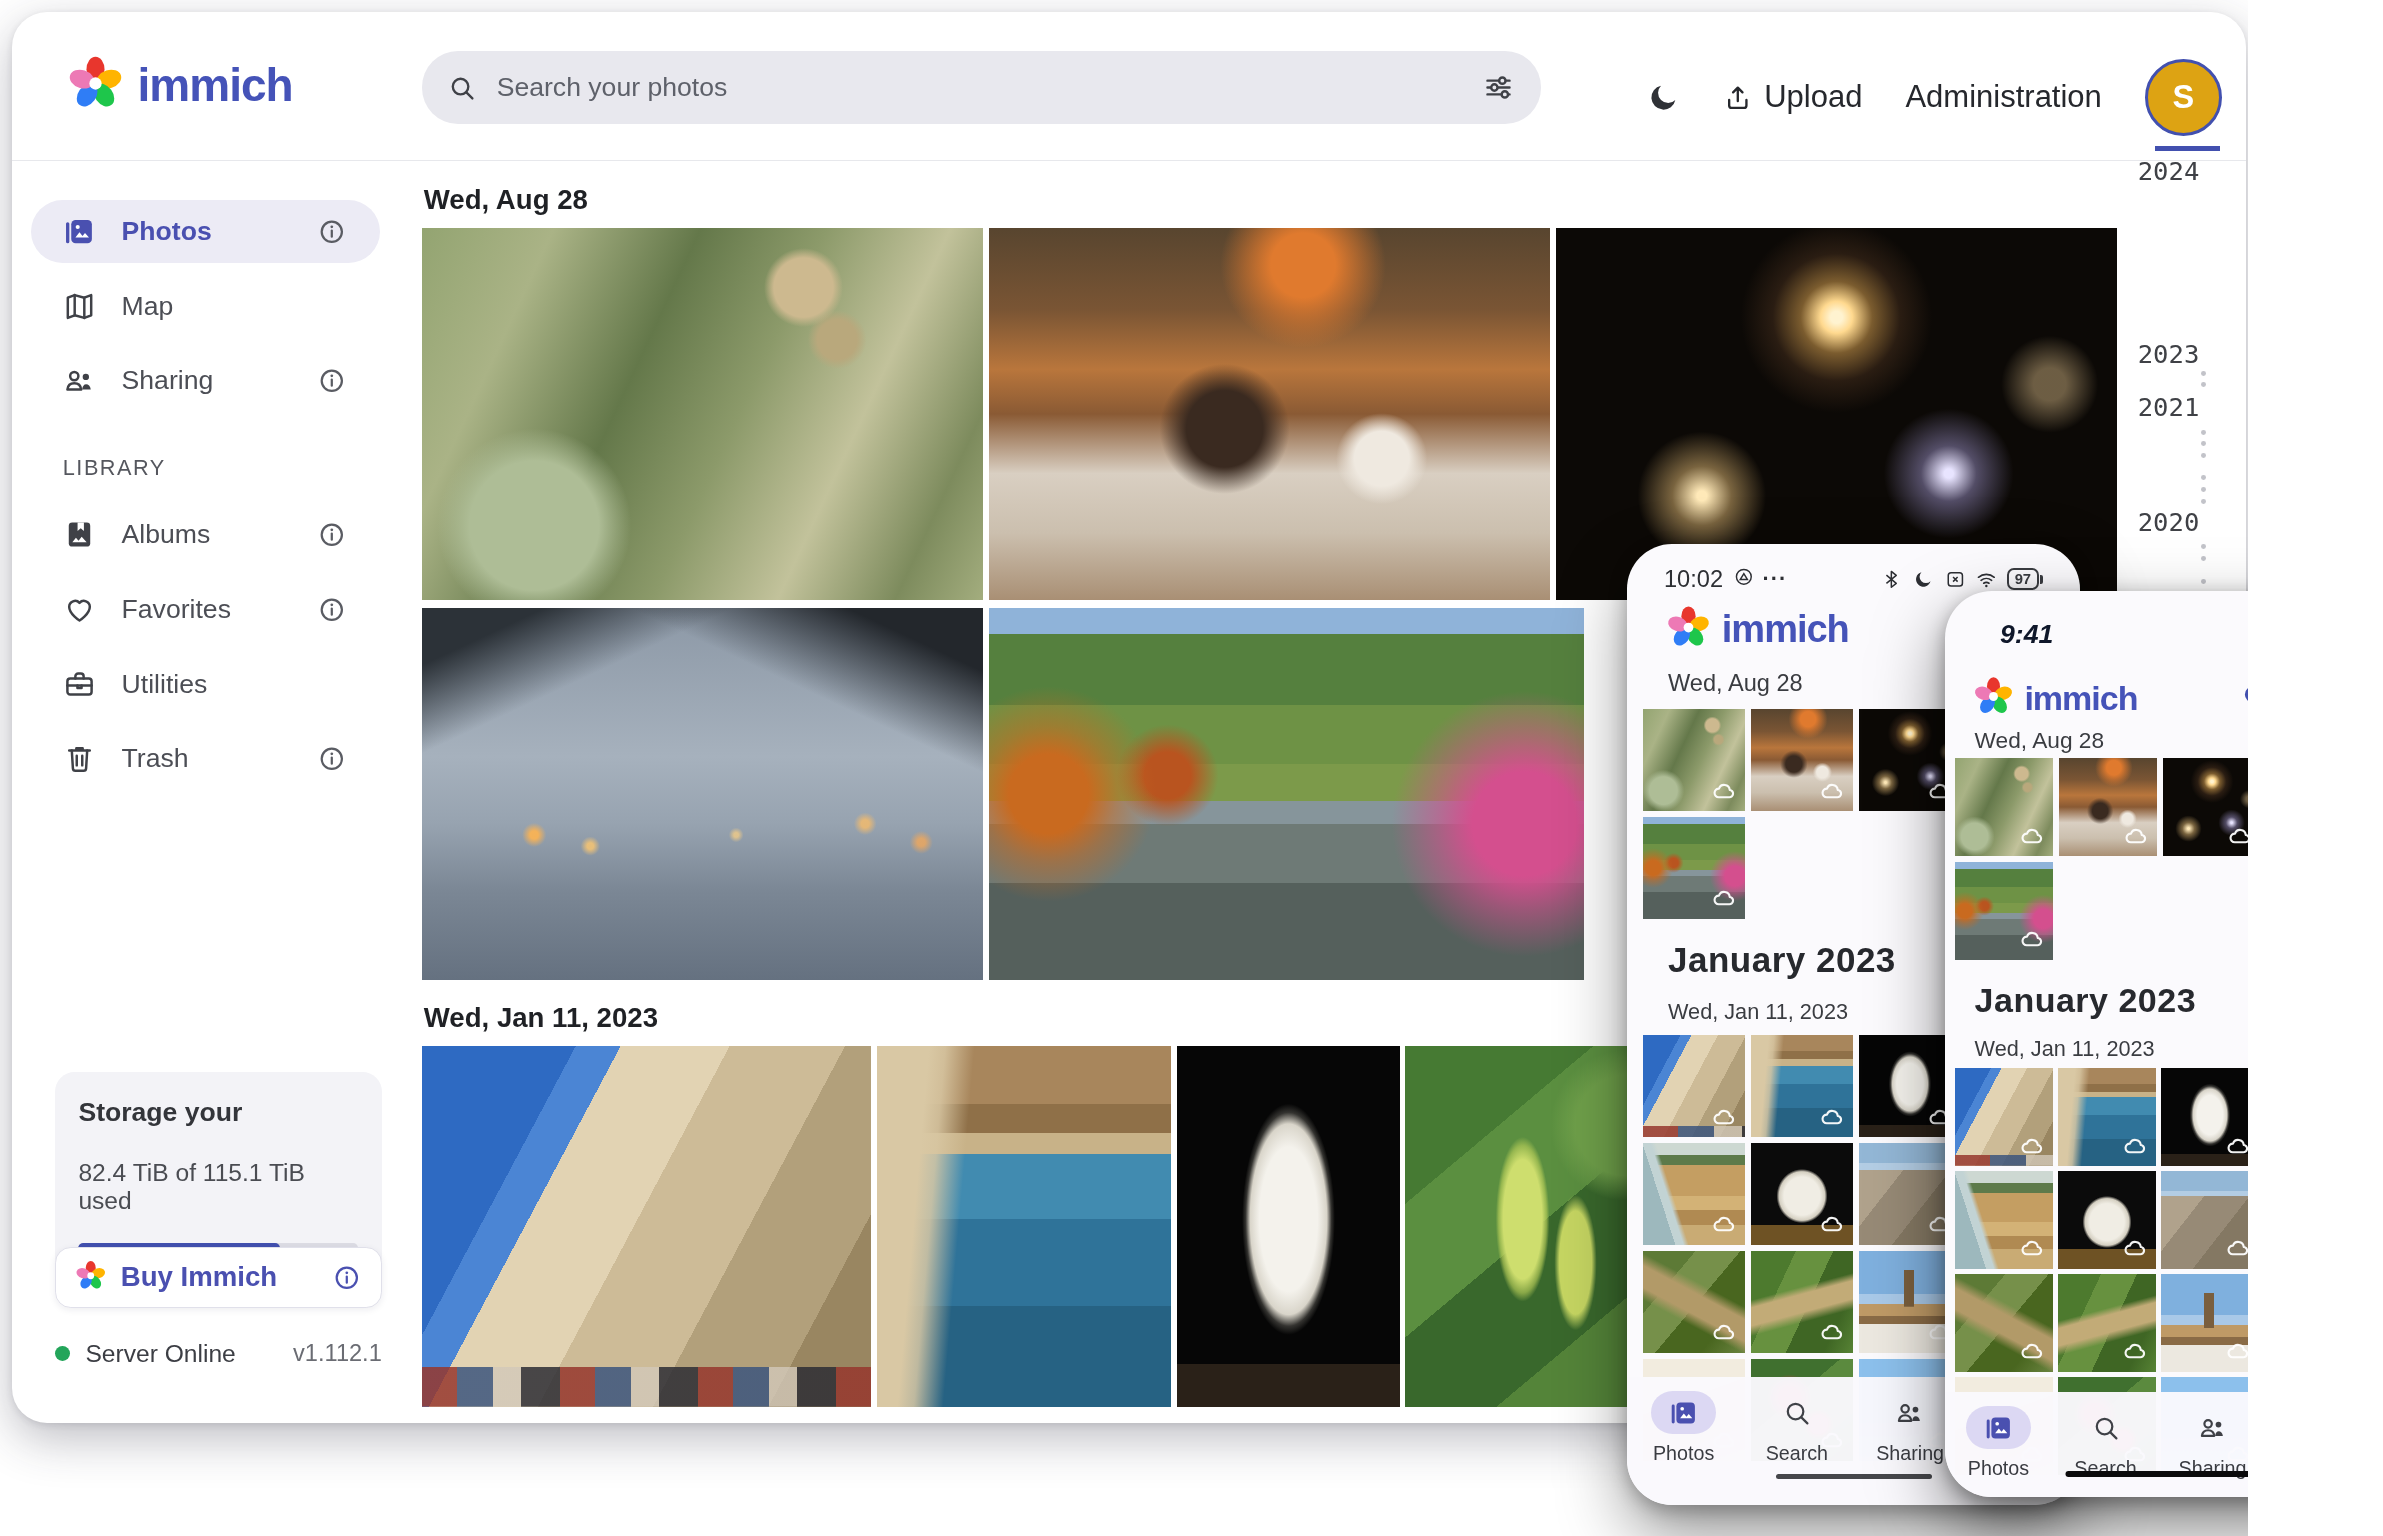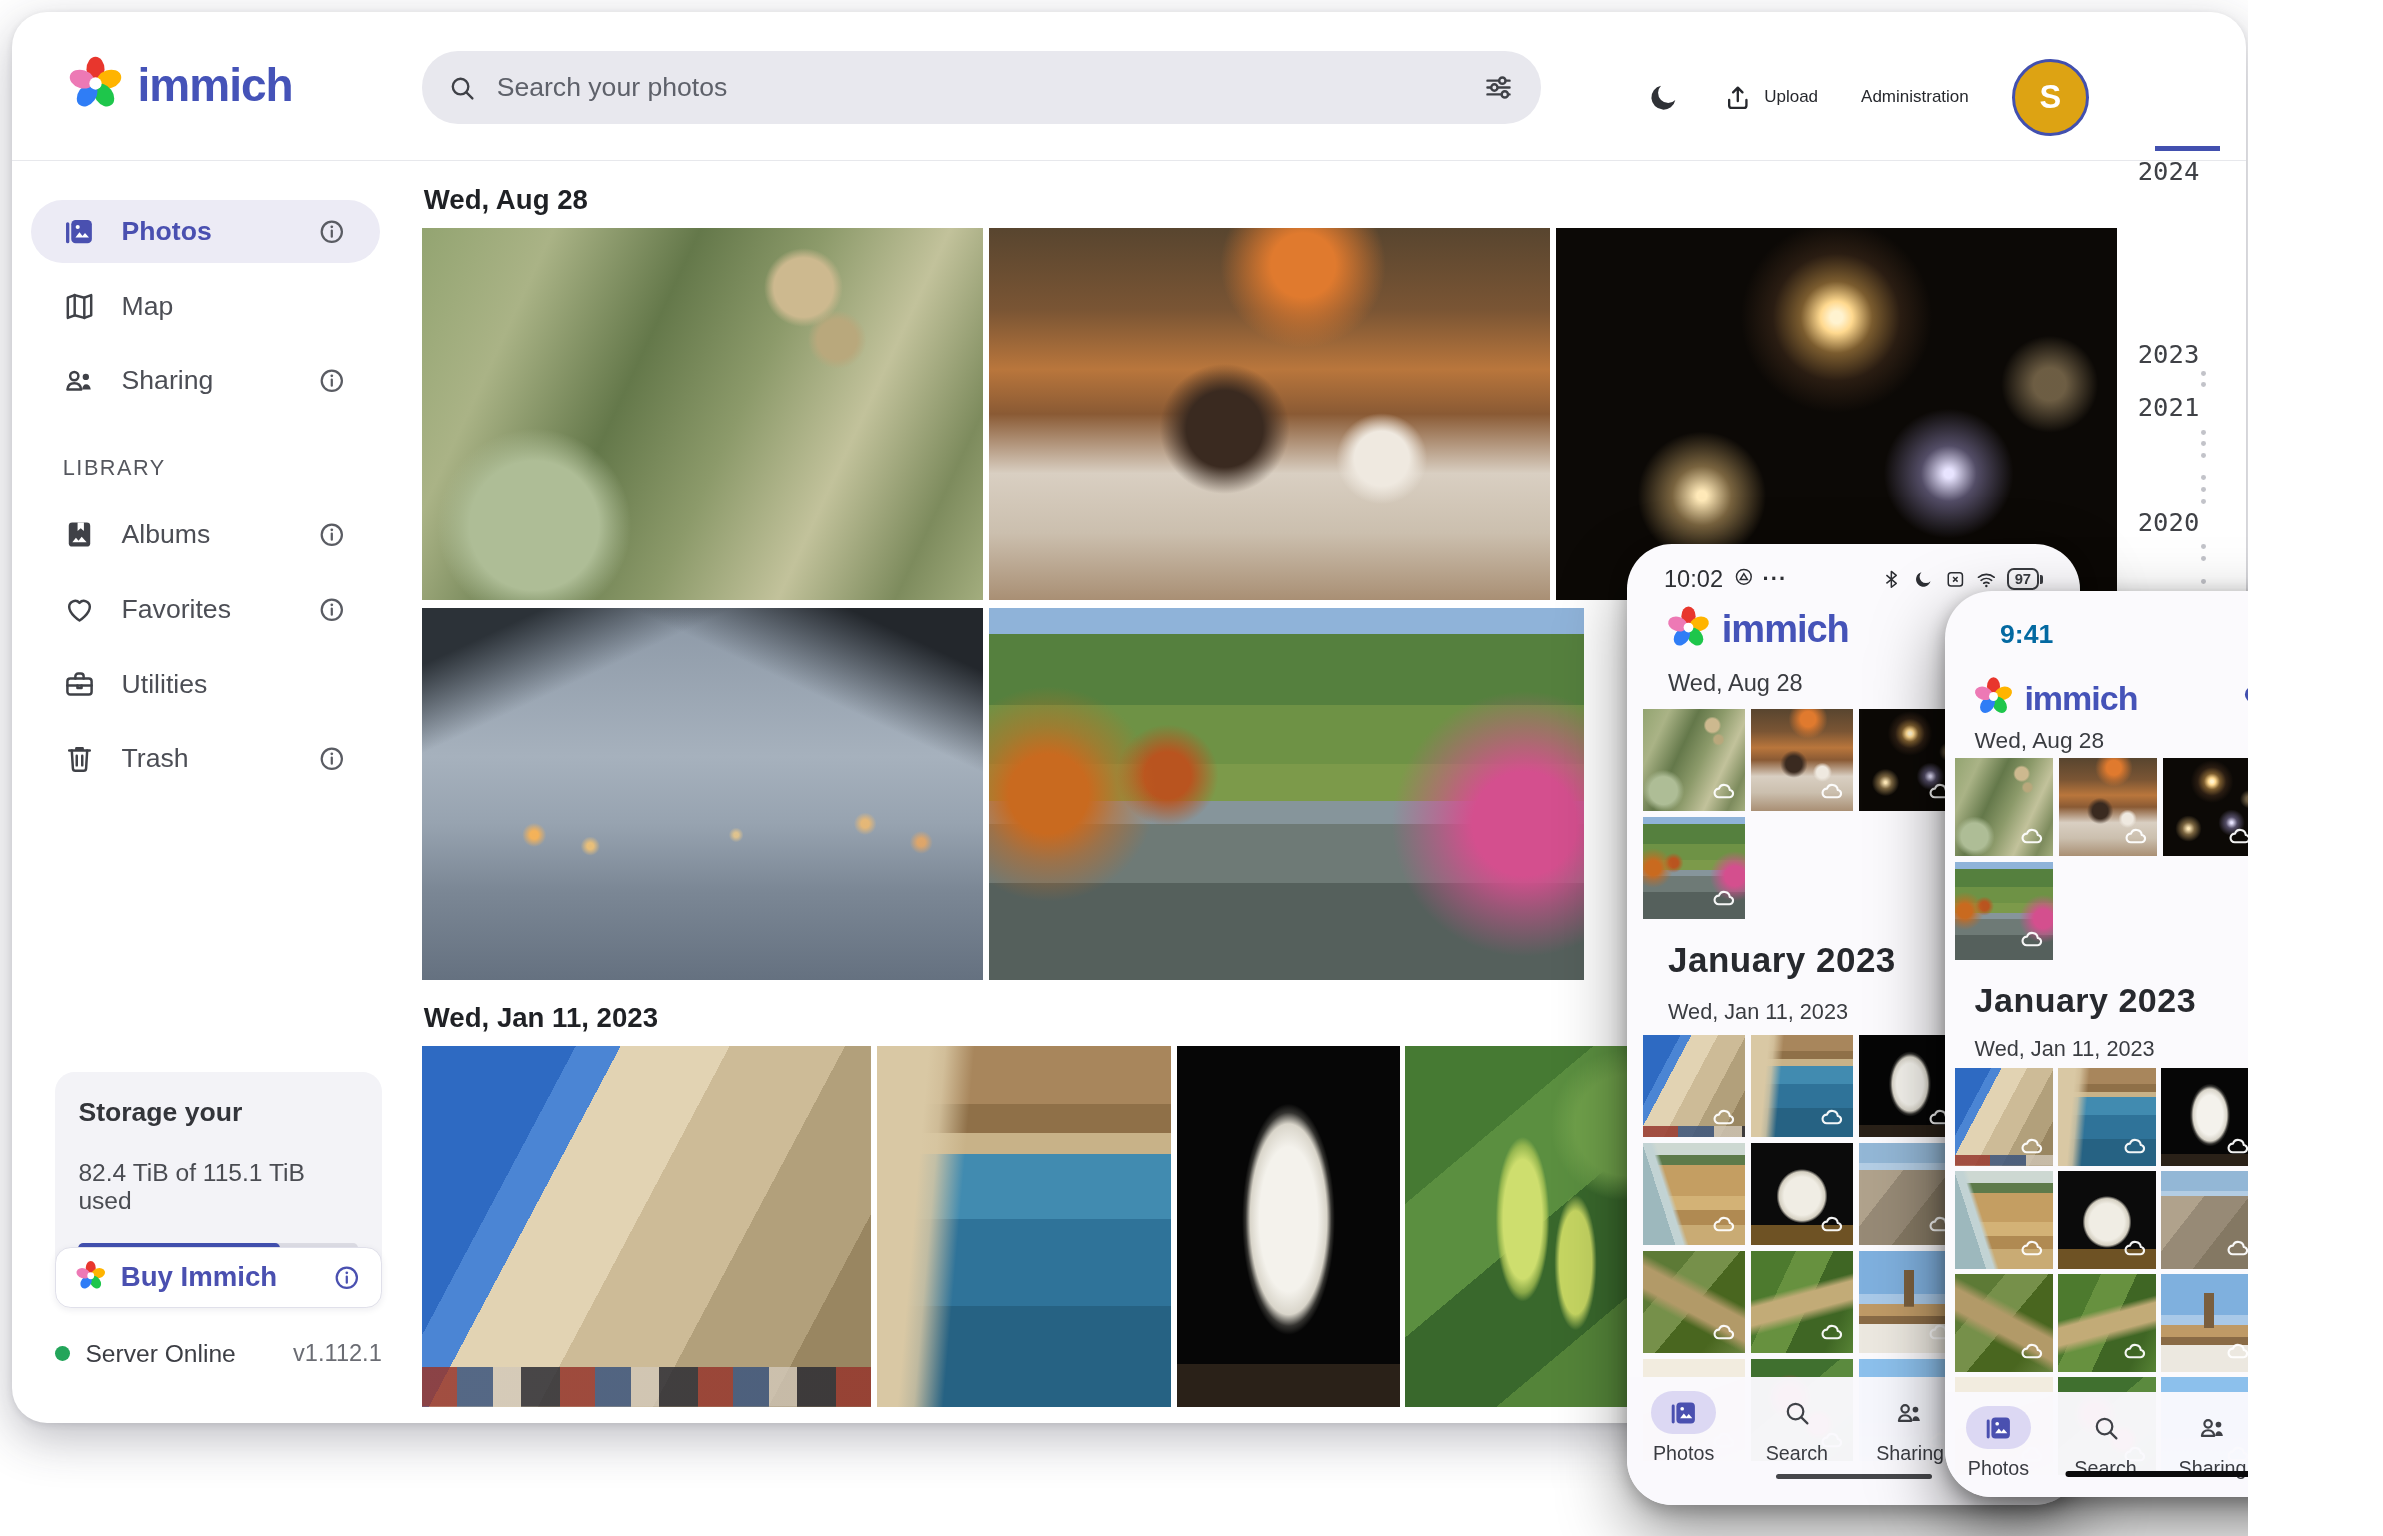--- a/index.html
+++ b/index.html
@@ -16,21 +16,21 @@
   .logo-text{font-size:46px;font-weight:700;color:#4553b8;letter-spacing:-1px;}
 
   .searchbar{position:absolute;left:410px;top:39px;width:1119px;height:73px;background:#e8e8ee;border-radius:36px;
              display:flex;align-items:center;padding:0 25.6px;box-sizing:border-box;gap:17.7px;}
   .searchbar input{flex:1;border:none;background:transparent;outline:none;font-size:26.6px;color:#44464c;font-family:"Liberation Sans",sans-serif;}
   .searchbar input::placeholder{color:#5e616a;opacity:1;}
   .ic28 svg{width:29.6px;height:29.6px;display:block;}
   .ic34 svg{width:33px;height:33px;display:block;}
 
   .hdr-actions{position:absolute;left:1635px;top:47px;display:flex;align-items:center;gap:43px;}
-  .hdr-btn{display:flex;align-items:center;gap:11.8px;font-size:17px;color:#26282d;font-weight:500;cursor:pointer;}
+  .hdr-btn{display:flex;align-items:center;gap:11.8px;font-size:31px;color:#26282d;font-weight:500;cursor:pointer;}
   .avatar{width:71px;height:71px;border-radius:50%;background:#dda313;border:3.9px solid #4250af;display:flex;align-items:center;justify-content:center;
           color:#fff;font-size:32.5px;font-weight:700;}
 
   
   .sidebar{position:absolute;left:0;top:149px;width:376px;padding-top:39px;}
   .sb-item{display:flex;align-items:center;height:63px;margin:0 7.9px 11.8px 19.7px;border-radius:31.5px;padding-left:31.5px;position:relative;cursor:pointer;}
   .sb-item.sel{background:#ecebf5;}
   .sb-ic{width:33px;height:33px;color:#3f4147;}
   .sb-ic svg{width:33px;height:33px;display:block;}
   .sb-label{margin-left:25.6px;font-size:26.6px;color:#4c4e55;font-weight:500;}
@@ -70,21 +70,21 @@
   .scrub-line{position:absolute;left:27.6px;top:134px;width:65px;height:4.9px;background:#4250af;}
   .scrub-year{position:absolute;left:9.9px;font-family:"DejaVu Sans Mono",monospace;font-size:25.6px;color:#3f4146;cursor:pointer;}
   .scrub-dot{position:absolute;left:73px;width:4.9px;height:4.9px;border-radius:50%;background:#c2c3c9;}
 
   
   .phone{position:absolute;background:#fbfafd;overflow:hidden;}
   .phone-a{left:1627px;top:544px;width:453px;height:961px;border-radius:45px;box-shadow:0 29.6px 69px rgba(0,0,0,.42),0 5.9px 17.7px rgba(0,0,0,.25);z-index:5;}
   .phone-b{left:1945px;top:591px;width:428px;height:906px;border-radius:47px;box-shadow:0 29.6px 69px rgba(0,0,0,.5),0 5.9px 17.7px rgba(0,0,0,.3);z-index:6;}
   .p-status{position:absolute;left:0;right:0;top:21.7px;display:flex;align-items:center;padding:0 37px;}
   .p-time{font-size:23.6px;font-weight:500;color:#2d2f34;}
-  .p-time-b{font-size:26.6px;font-weight:700;color:#0369a1;}
+  .p-time-b{font-size:26.6px;font-weight:700;color:#0f172a;font-style:italic;}
   .p-sicons{margin-left:auto;display:flex;align-items:center;gap:8.9px;color:#2d2f34;}
   .p-sicons svg{width:22.7px;height:22.7px;display:block;}
   .p-sicons-b svg{width:25.6px;height:25.6px;}
   .batt-pill{display:flex;align-items:center;}
   .batt-pill .cell{border:2px solid #3a3c41;border-radius:6.9px;font-size:14.8px;color:#3a3c41;padding:1px 5.9px;font-weight:600;}
   .batt-pill .tip{width:3px;height:8.9px;background:#3a3c41;border-radius:0 2px 2px 0;margin-left:1px;}
   .p-logo{position:absolute;display:flex;align-items:center;gap:10.8px;}
   .p-logo svg{width:45px;height:45px;}
   .p-logo .logo-text{font-size:38px;letter-spacing:-1px;}
   .phone-b .p-logo svg{width:41px;height:41px;}

